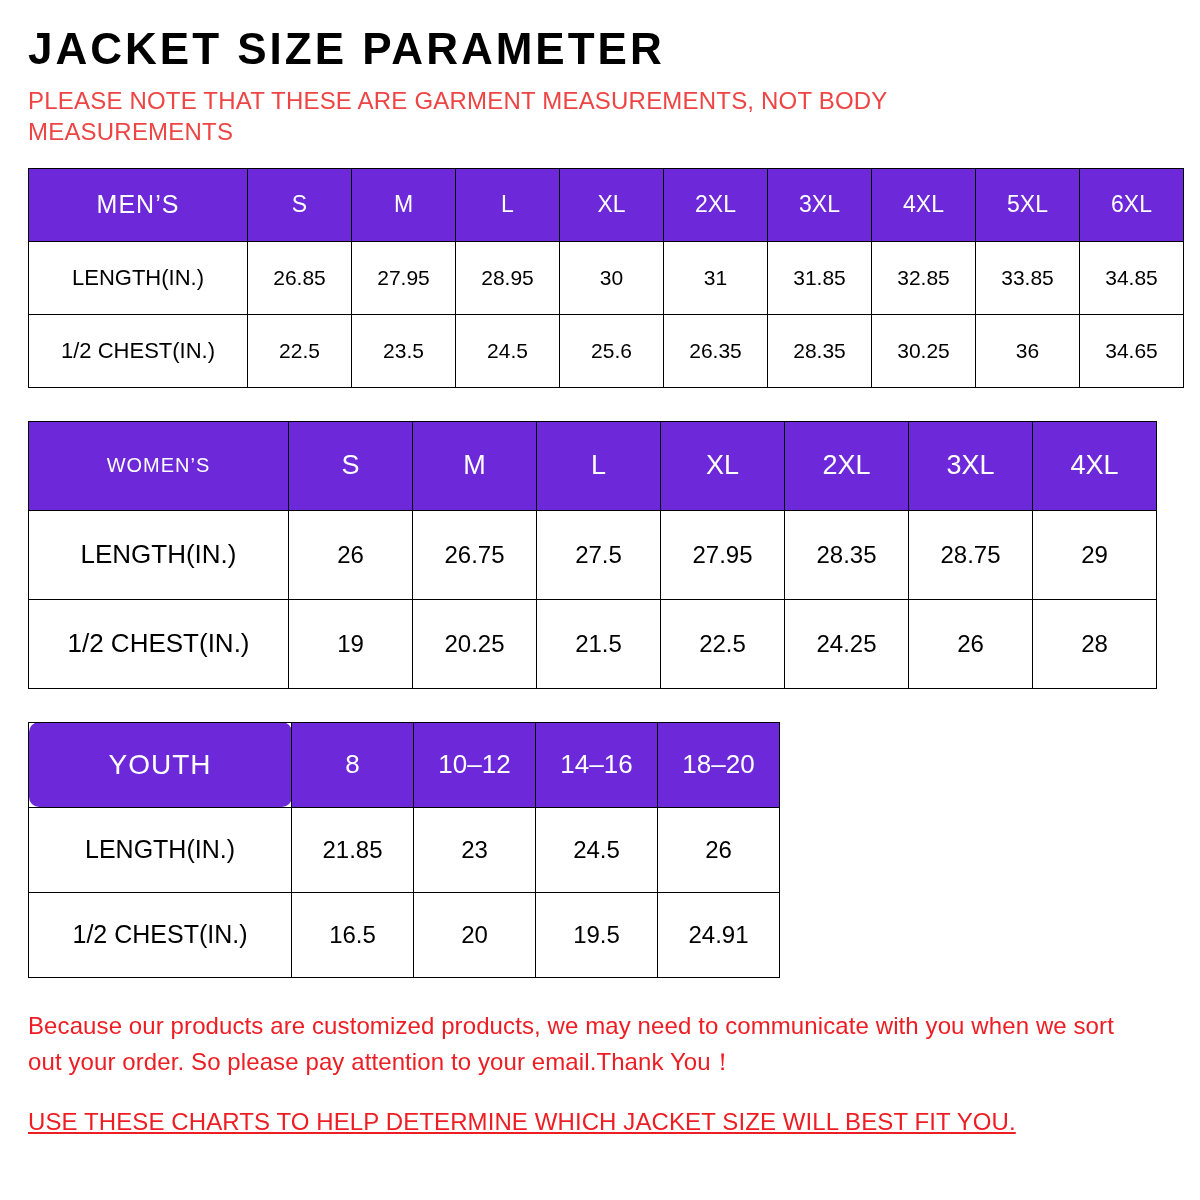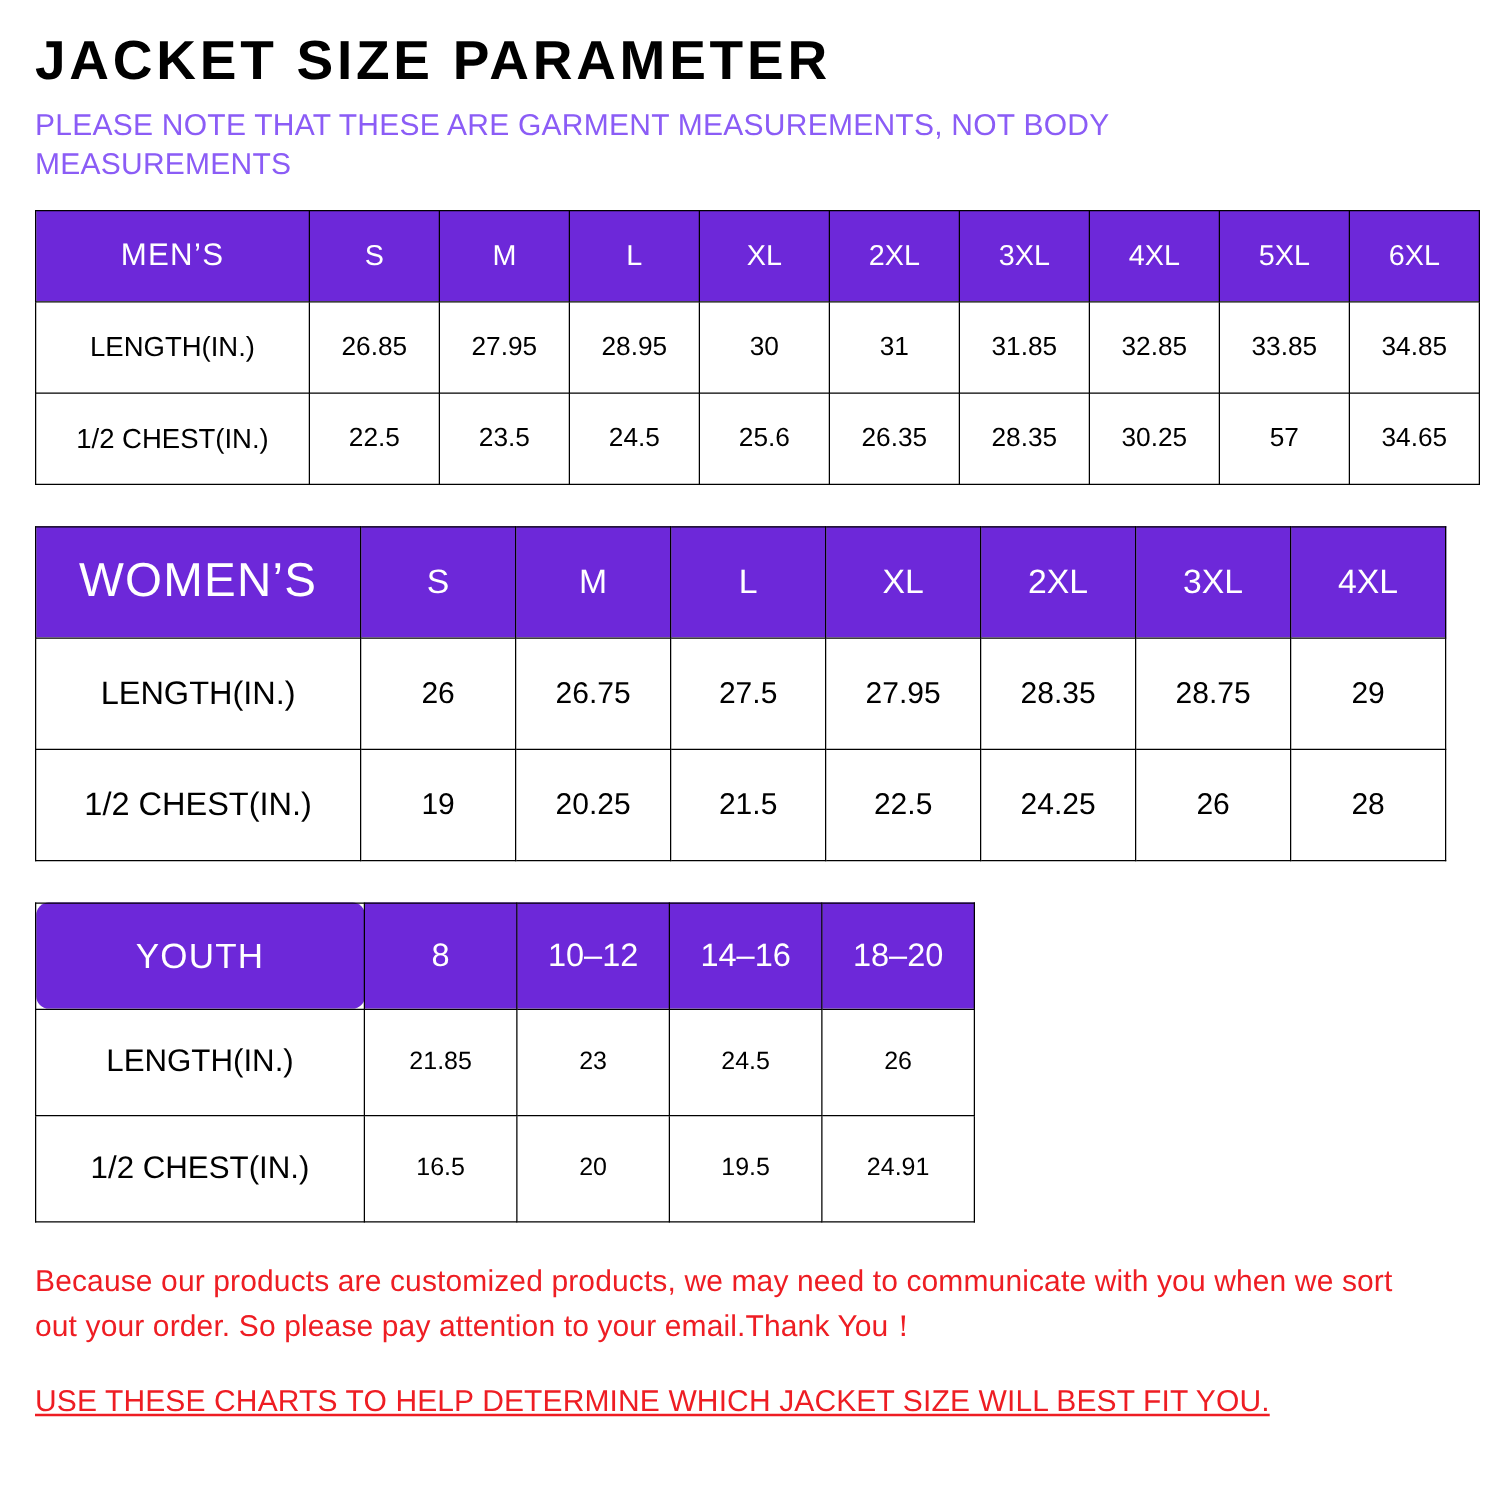--- a/index.html
+++ b/index.html
@@ -23,21 +23,21 @@
   }
   .title {
     font-size: 44px;
     font-weight: bold;
     letter-spacing: 3px;
     line-height: 1.05;
     margin: 0 0 14px 0;
     white-space: nowrap;
   }
   .note-red {
-    color: #8b5cf6;
+    color: #ef4444;
     font-size: 24px;
     line-height: 1.28;
     letter-spacing: 0.2px;
     margin: 0 0 20px 0;
     max-width: 930px;
   }
   table {
     border-collapse: collapse;
     table-layout: fixed;
     background: #ffffff;
@@ -72,30 +72,30 @@
 
   
   #tbl-womens {
     width: 1119px;
     margin-bottom: 33px;
   }
   #tbl-womens td { height: 88px; }
   #tbl-womens td.rowlabel { width: 259px; font-size: 26px; }
   #tbl-womens td.val { width: 123px; font-size: 24px; }
   #tbl-womens tr.head td { font-size: 27px; }
-  #tbl-womens tr.head td.rowlabel { font-size: 38px; letter-spacing: 1px; }
+  #tbl-womens tr.head td.rowlabel { font-size: 20px; letter-spacing: 1px; }
 
   
   #tbl-youth {
     width: 746px;
     margin-bottom: 30px;
   }
   #tbl-youth td { height: 84px; }
   #tbl-youth td.rowlabel { width: 262px; font-size: 25px; border-radius: 10px; }
-  #tbl-youth td.val { width: 121px; font-size: 20px; }
+  #tbl-youth td.val { width: 121px; font-size: 24px; }
   #tbl-youth tr.head td { font-size: 26px; }
   #tbl-youth tr.head td.rowlabel { font-size: 28px; letter-spacing: 1px; }
 
   .footer-red {
     color: #ee1d23;
     font-size: 24px;
     line-height: 1.5;
     letter-spacing: 0.1px;
     max-width: 1120px;
   }
@@ -141,21 +141,21 @@
     </tr>
     <tr>
       <td class="rowlabel">1/2 CHEST(IN.)</td>
       <td class="val">22.5</td>
       <td class="val">23.5</td>
       <td class="val">24.5</td>
       <td class="val">25.6</td>
       <td class="val">26.35</td>
       <td class="val">28.35</td>
       <td class="val">30.25</td>
-      <td class="val">57</td>
+      <td class="val">36</td>
       <td class="val">34.65</td>
     </tr>
   </tbody>
     </table>
 
   <table id="tbl-womens">
     <tbody>
         <tr class="head">
       <td class="rowlabel">WOMEN’S</td>
       <td class="val">S</td>

